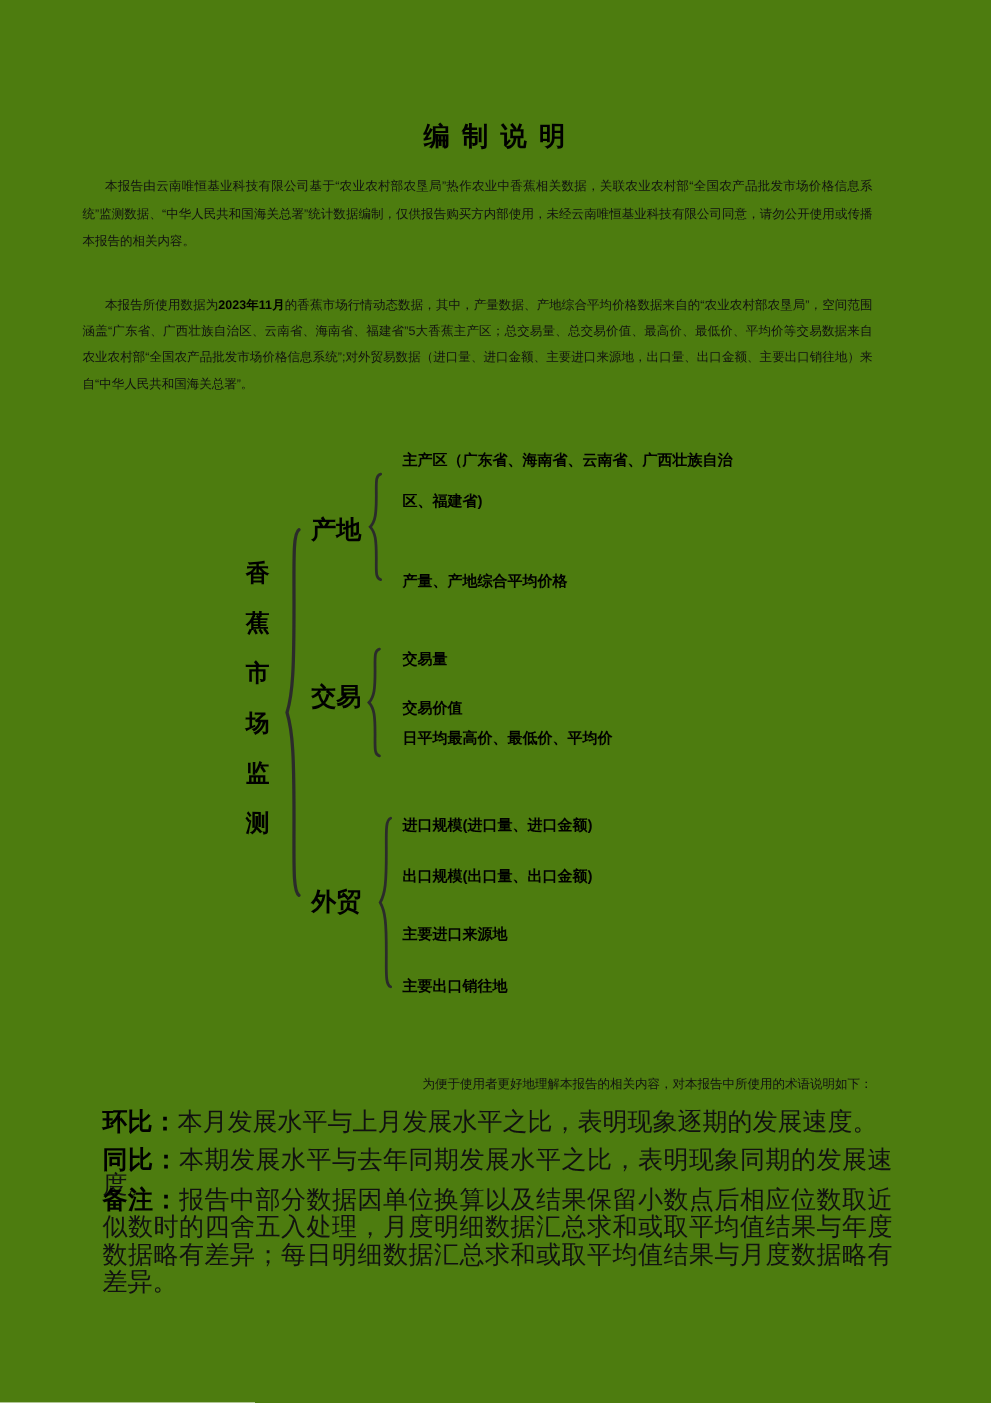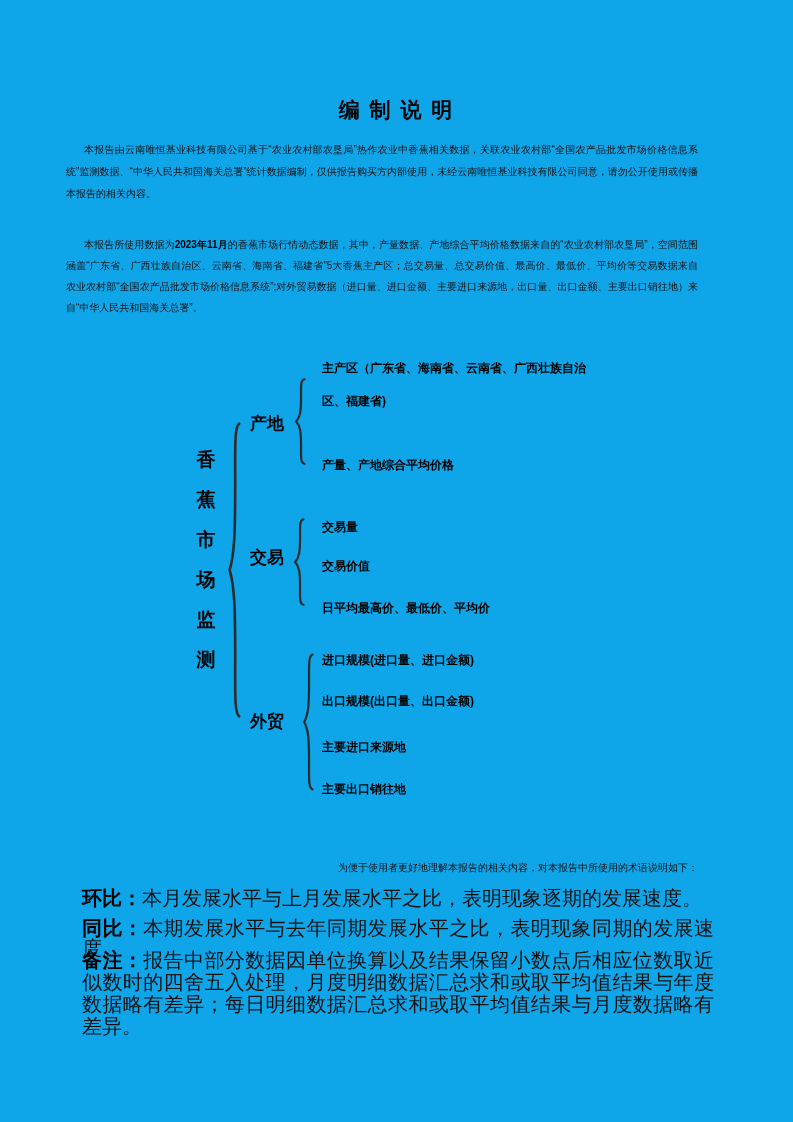--- a/index.html
+++ b/index.html
@@ -1,19 +1,19 @@
 <!DOCTYPE html>
 <html><head>
 <meta charset="utf-8">
 <style>
   html,body{margin:0;padding:0;background:#ffffff;}
   .page{
     position:relative;
     width:793px;height:1122px;
-    background:#0ea5e9;
+    background:#4d7c0f;
     font-family:"Liberation Sans","DejaVu Sans",sans-serif;
     color:#111;
     overflow:hidden;
   }
   .page-title{
     position:absolute;top:98px;left:0;width:793px;
     margin:0;text-align:center;
     font-size:21px;font-weight:700;color:#000;
     letter-spacing:2px;line-height:24px;
   }
@@ -37,36 +37,36 @@
   .term1{top:920px;font-family:Liberation Mono, monospace;}
   .term2{top:949px;line-height:22px;}
   
   .diagram{position:absolute;top:0;left:0;width:793px;height:1122px;pointer-events:none;}
   .root-label{
     position:absolute;left:194px;top:450px;width:24px;
     display:flex;flex-direction:column;align-items:center;gap:21px;
     font-size:19px;font-weight:700;color:#000;line-height:19px;
   }
   .branch-label{
-    position:absolute;width:44px;text-align:center;
-    font-size:17px;font-weight:700;color:#000;line-height:20px;
+    position:absolute;width:44px;text-align:right;
+    font-size:20px;font-weight:700;color:#000;line-height:20px;
   }
   .bl0{left:245px;top:414px;}
   .bl1{left:245px;top:548px;}
   .bl2{left:245px;top:712px;}
   .leaf{
     position:absolute;left:322px;
     font-size:12px;font-weight:700;color:#000;line-height:20px;
     white-space:nowrap;
   }
   .l00{top:352px;width:278px;white-space:normal;line-height:33px;}
   .l01{top:455px;}
   .l10{top:517px;}
   .l11{top:556px;}
-  .l12{top:598px;text-align:right;}
+  .l12{top:580px;text-align:right;}
   .l20{top:650px;}
   .l21{top:691px;}
   .l22{top:737px;}
   .l23{top:779px;}
   .brace{position:absolute;overflow:visible;}
   .brace path{fill:none;stroke:#2b2b2b;stroke-linecap:round;vector-effect:non-scaling-stroke;}
   .root-brace{left:226px;top:416px;width:16px;height:308px;}
   .root-brace path{stroke-width:2.6px;}
   .sub-brace path{stroke-width:2.2px;}
   .br0{left:293px;top:377px;width:14px;height:89px;}

